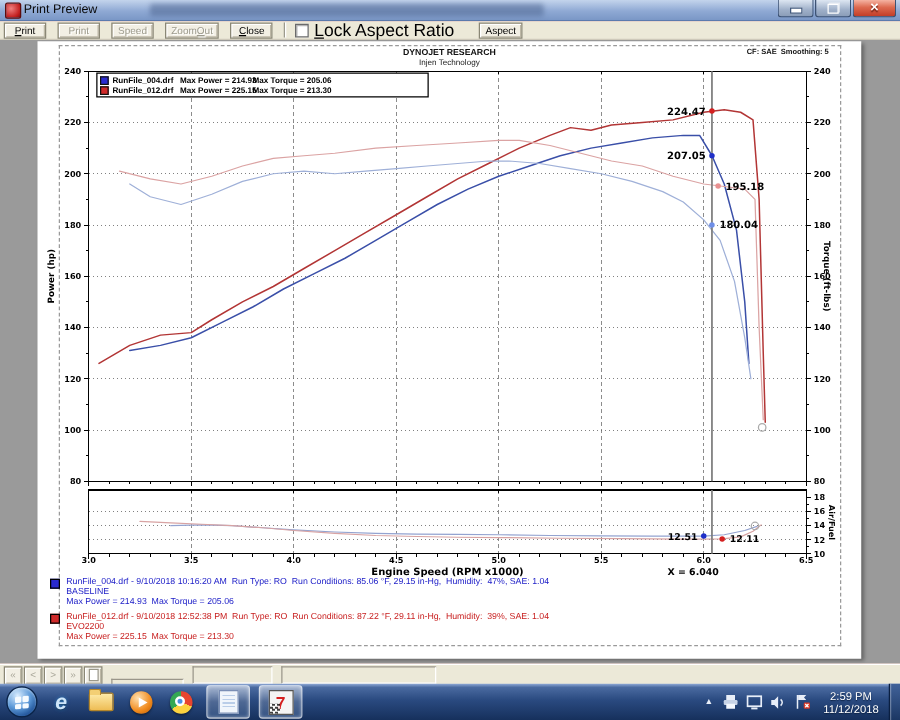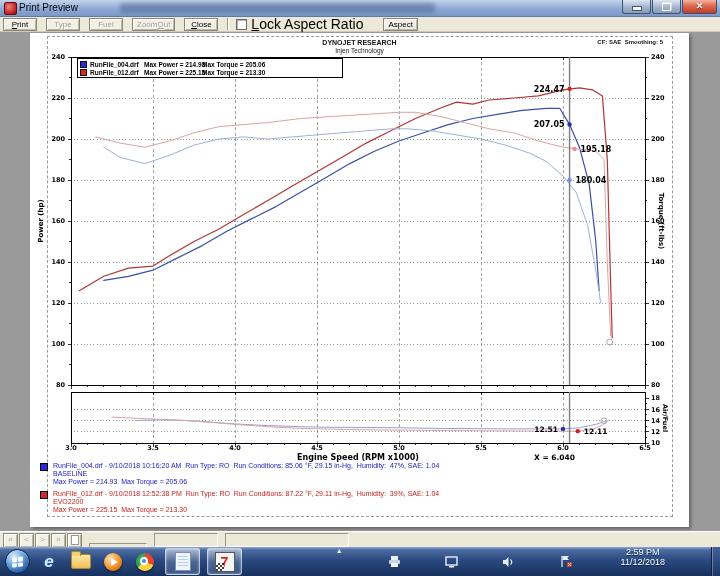--- a/index.html
+++ b/index.html
@@ -87,21 +87,21 @@
   .app-btn{width:33px;height:25px;margin-left:7px;border:1px solid rgba(255,255,255,.6);border-radius:3px;flex:none;
            background:linear-gradient(180deg,rgba(255,255,255,.5),rgba(255,255,255,.18) 50%,rgba(120,160,215,.3));
            display:flex;align-items:center;justify-content:center;box-shadow:inset 0 0 3px rgba(255,255,255,.5);}
   .doc-glyph{width:14px;height:17px;background:#f0f5fb;border:1px solid #7a8eb5;
            background-image:repeating-linear-gradient(180deg,#b9cde8 0 1px,transparent 1px 3px);
            background-size:10px 12px;background-position:2px 3px;background-repeat:no-repeat;}
   .winpep-glyph{width:18px;height:18px;background:#f4f4f4;border:1px solid #555;position:relative;
            display:flex;align-items:center;justify-content:center;font-weight:bold;font-size:14px;color:#d41f1f;}
   .winpep-glyph:before{content:"";position:absolute;left:0;bottom:0;width:8px;height:8px;opacity:.8;
            background:conic-gradient(#111 0 25%,#fff 0 50%,#111 0 75%,#fff 0);background-size:4px 4px;}
-  .tray{margin-left:auto;display:flex;height:100%;gap:38px;}
+  .tray{margin-left:auto;display:flex;align-items:center;height:100%;}
   .tray-arrow{color:#e8eef8;font-size:7px;margin-right:7px;}
   .tray-ico{margin-right:6px;display:flex;align-items:center;}
   .clock{color:#fff;font-size:9px;line-height:10px;text-align:center;margin:0 8px 0 4px;text-shadow:0 1px 1px #0a1f3f;}
   .show-desktop{width:8px;height:29px;background:linear-gradient(180deg,#41629a,#1b3763);
            border-left:1px solid #0a1f42;box-shadow:inset 1px 0 0 rgba(255,255,255,.3);}
   u{text-decoration:underline;}
 </style>
 </head>
 <body>
 
@@ -120,22 +120,22 @@
         </div>
       <div class="win-btn close">
           <div class="glyph-close">✕</div>
         </div>
     </div>
   </div>
 
   <div class="toolbar">
     <div style="display:flex;align-items:center;">
         <div class="tb-btn"><u>P</u>rint</div>
-        <div class="tb-btn disabled">Type</div>
-        <div class="tb-btn disabled">Fuel</div>
+        <div class="tb-btn disabled">Print</div>
+        <div class="tb-btn disabled">Speed</div>
         <div class="tb-btn disabled">Zoom <u>O</u>ut</div>
         <div class="tb-btn"><u>C</u>lose</div>
       </div>
     <div class="tb-sep"></div>
     <div class="tb-check"></div>
     <div class="tb-checklabel"><u>L</u>ock Aspect Ratio</div>
     <div class="tb-btn">Aspect</div>
   </div>
 
   <div class="preview">

